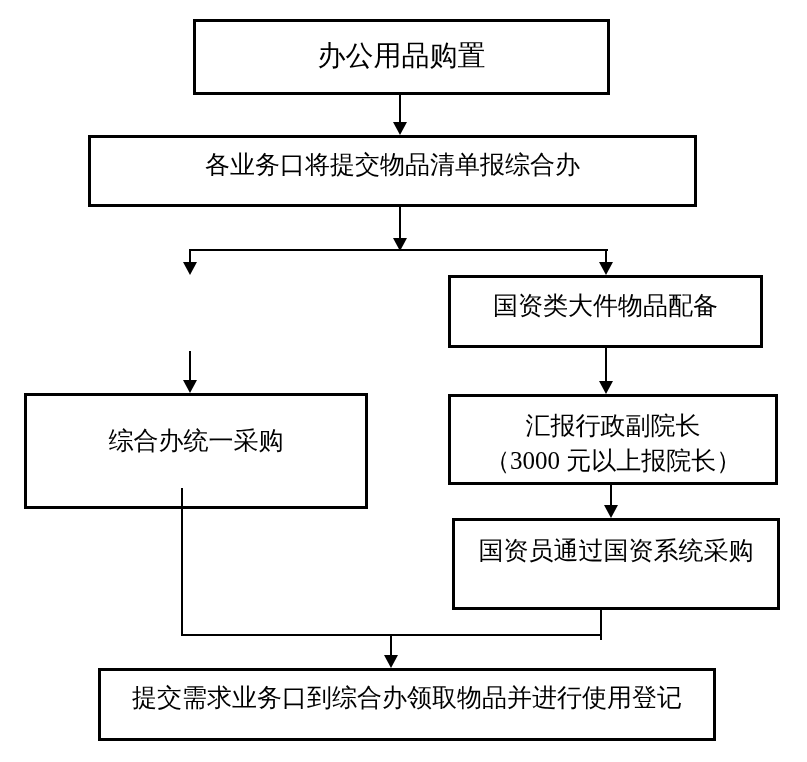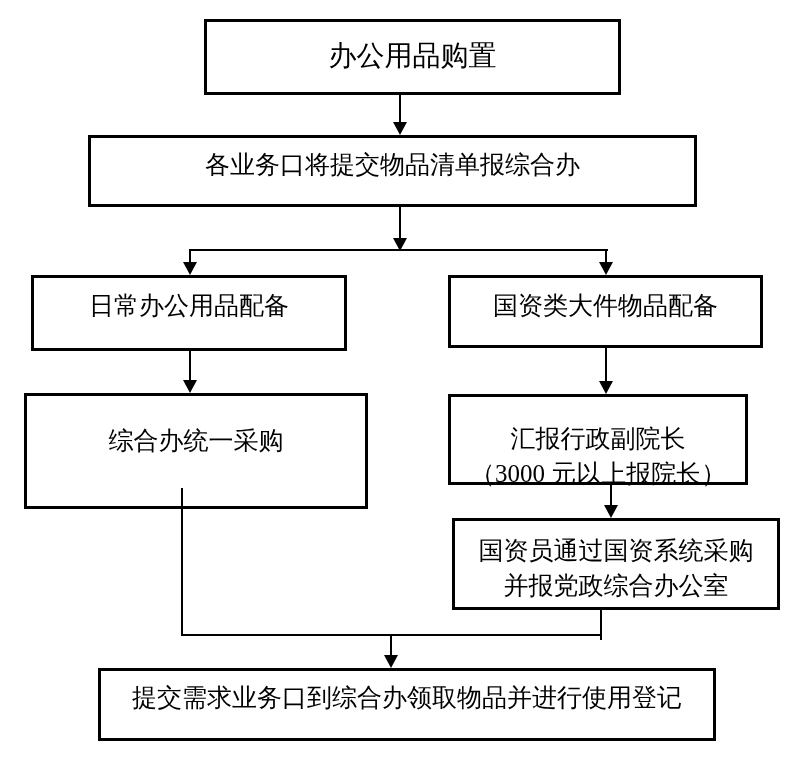--- a/index.html
+++ b/index.html
@@ -28,26 +28,26 @@
   .arrow-head {
     position: absolute;
     width: 0; height: 0;
     border-left: 7px solid transparent;
     border-right: 7px solid transparent;
     border-top: 13px solid #000000;
   }
   .bold-num { font-weight: normal; }
 
   
-  #start-box    { left:193px; top:19px;  width:417px; height:76px; padding-top:17px; font-size:28px; line-height:34px;margin-left:11px; }
+  #start-box    { left:193px; top:19px;  width:417px; height:76px; padding-top:17px; font-size:28px; line-height:34px; }
   #submit-box   { left:88px;  top:135px; width:609px; height:72px; padding-top:12px; }
   #daily-box    { left:31px;  top:275px; width:316px; height:76px; padding-top:13px; }
   #state-box    { left:448px; top:275px; width:315px; height:73px; padding-top:13px;text-align:center; }
   #purchase-box { left:24px;  top:393px; width:344px; height:116px; padding-top:27px; line-height:35px;text-align:right; }
-  #report-box   { left:448px; top:394px; width:300px; height:91px; padding-top:24px; line-height:35px; }
+  #report-box   { left:448px; top:394px; width:330px; height:91px; padding-top:11px; line-height:35px; }
   #asset-box    { left:452px; top:518px; width:328px; height:92px; padding-top:12px; line-height:35px; }
   #final-box    { left:98px;  top:668px; width:618px; height:73px; padding-top:12px; }
 
   
   #c-a-shaft { left:399px; top:95px;  width:2px;  height:28px; }
   #c-a-head  { left:393px; top:122px; }
   #c-b-shaft { left:399px; top:207px; width:2px;  height:32px; }
   #c-b-head  { left:393px; top:238px; }
   #c-branch  { left:189px; top:249px; width:419px; height:2px; }
   #c-d-shaft { left:189px; top:251px; width:2px;  height:12px; }
@@ -72,40 +72,36 @@
 <div id="canvas">
 
   <div class="box" id="start-box">
     <span>办公用品购置</span>
   </div>
 
   <div class="box" id="submit-box">
     <span>各业务口将提交物品清单报综合办</span>
   </div>
 
-  <div class="box" id="daily-box">
-    <span>日常办公用品配备</span>
-  </div>
 
   <div class="box" id="state-box">
     <span>国资类大件物品配备</span>
   </div>
 
   <div class="box" id="purchase-box">
     <span>综合办统一采购</span>
   </div>
 
   <div class="box" id="report-box">
     <span>汇报行政副院长</span>
     <span><span>（</span><span class="bold-num">3000</span><span> 元以上报院长）</span></span>
   </div>
 
   <div class="box" id="asset-box">
     <span>国资员通过国资系统采购</span>
-    <span>并报党政综合办公室</span>
   </div>
 
   <div class="box" id="final-box">
     <span>提交需求业务口到综合办领取物品并进行使用登记</span>
   </div>
 
   <div class="line" id="c-a-shaft"></div>
   <div class="arrow-head" id="c-a-head"></div>
 
   <div class="line" id="c-b-shaft"></div>

